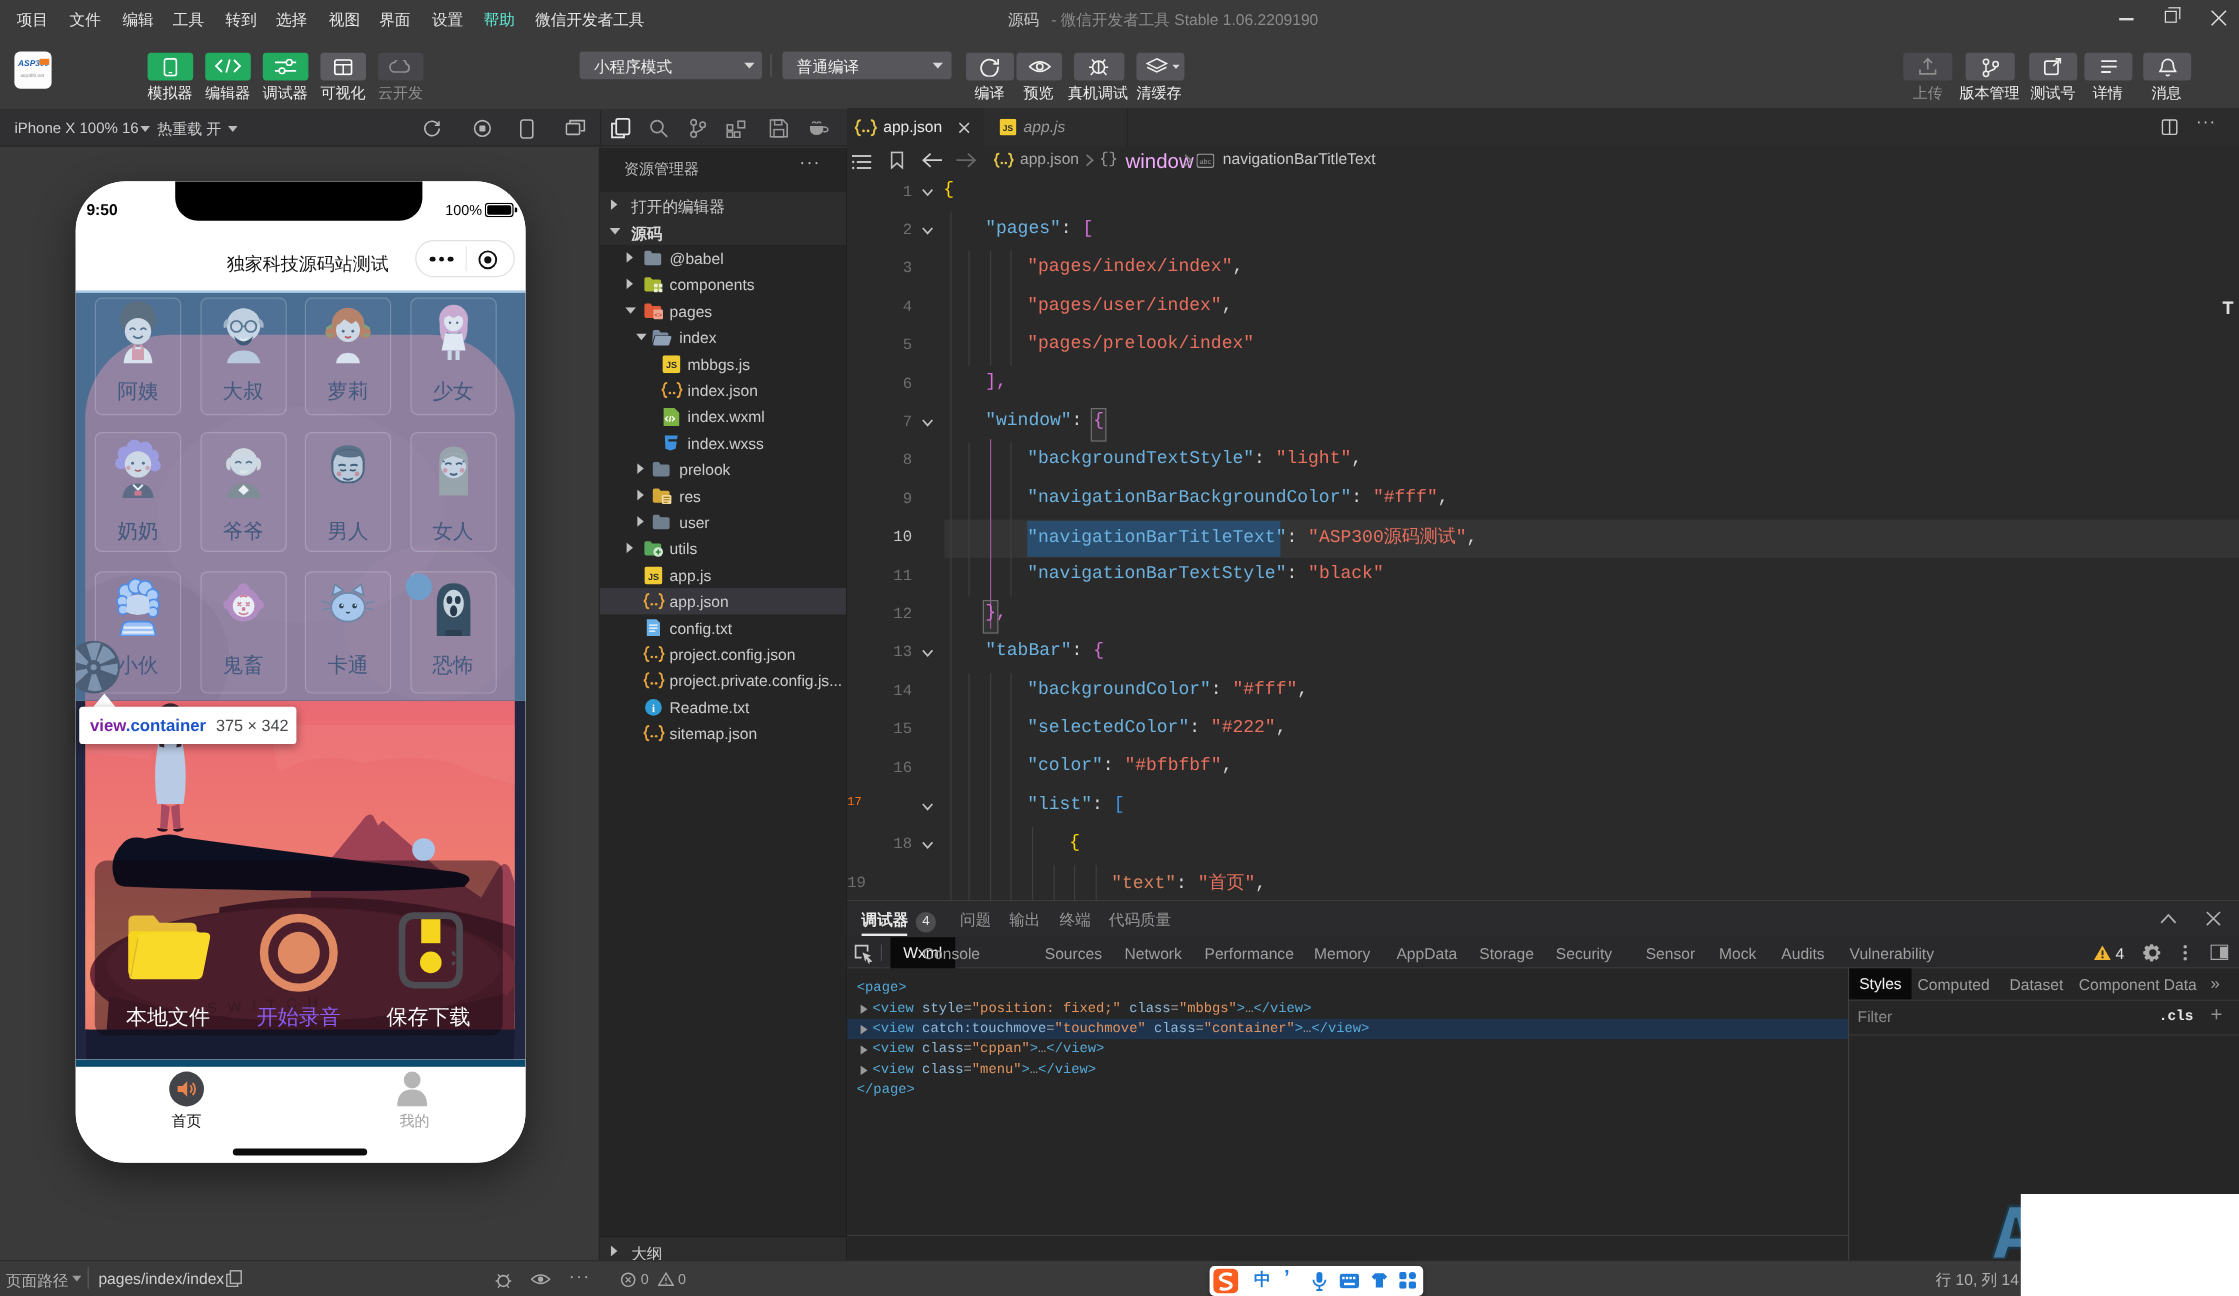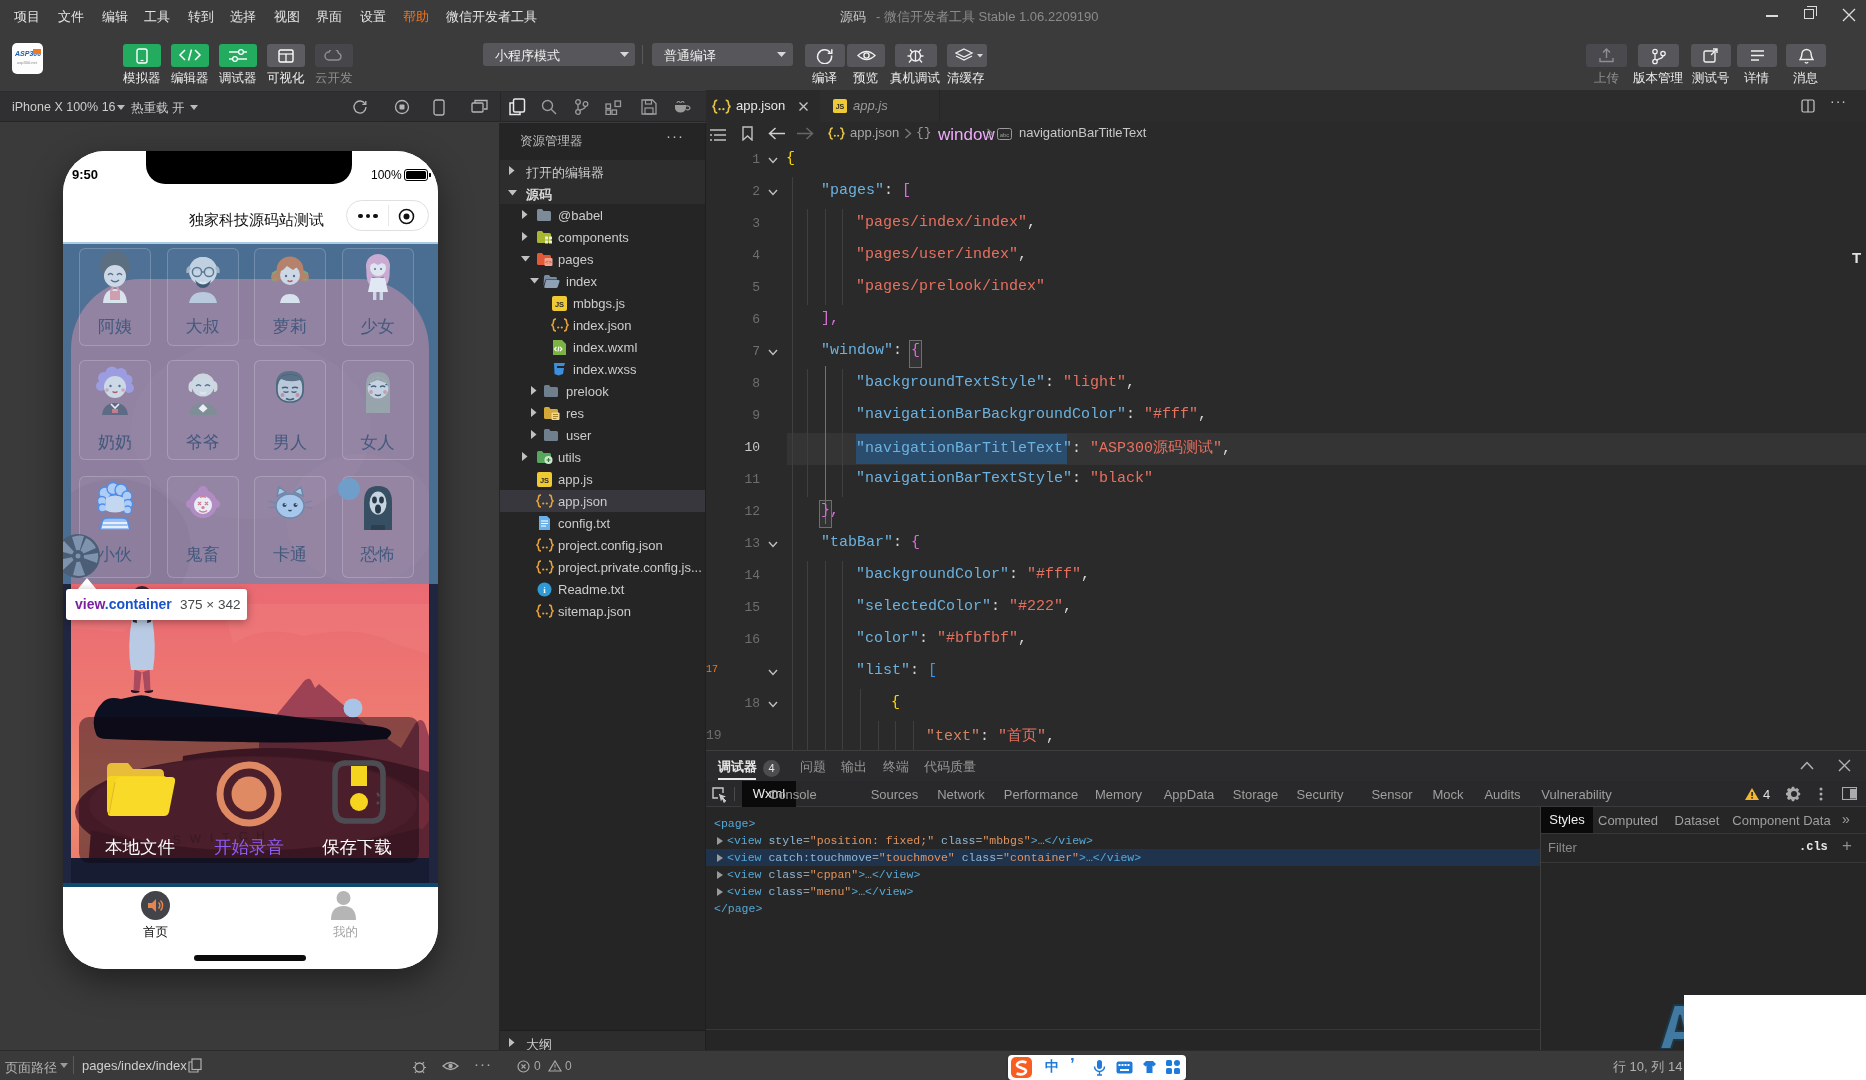--- a/index.html
+++ b/index.html
@@ -13,21 +13,21 @@
 <div class="abs" style="left:0;top:0;width:1866px;height:33px;background:#3b3b3b">
 <span class="abs" style="left:14px;top:8px;font-size:13px;color:#e4e4e4">项目</span>
 <span class="abs" style="left:58px;top:8px;font-size:13px;color:#e4e4e4">文件</span>
 <span class="abs" style="left:102px;top:8px;font-size:13px;color:#e4e4e4">编辑</span>
 <span class="abs" style="left:144px;top:8px;font-size:13px;color:#e4e4e4">工具</span>
 <span class="abs" style="left:188px;top:8px;font-size:13px;color:#e4e4e4">转到</span>
 <span class="abs" style="left:230px;top:8px;font-size:13px;color:#e4e4e4">选择</span>
 <span class="abs" style="left:274px;top:8px;font-size:13px;color:#e4e4e4">视图</span>
 <span class="abs" style="left:316px;top:8px;font-size:13px;color:#e4e4e4">界面</span>
 <span class="abs" style="left:360px;top:8px;font-size:13px;color:#e4e4e4">设置</span>
-<span class="abs" style="left:403px;top:8px;font-size:13px;color:#f97316">帮助</span>
+<span class="abs" style="left:403px;top:8px;font-size:13px;color:#5eead4">帮助</span>
 <span class="abs" style="left:446px;top:8px;font-size:13px;color:#e4e4e4">微信开发者工具</span>
 <span class="abs" style="left:840px;top:8px;font-size:13px;color:#c9c9c9">源码</span>
 <span class="abs" style="left:876px;top:8px;font-size:13px;color:#8b8b8b">- 微信开发者工具 Stable 1.06.2209190</span>
 <div class="abs" style="left:1766px;top:15px;width:12px;height:1.5px;background:#dcdcdc"></div>
 <div class="abs" style="left:1804px;top:9px;width:10px;height:10px;border:1.2px solid #dcdcdc"></div>
 <div class="abs" style="left:1807px;top:6px;width:10px;height:10px;border:1.2px solid #dcdcdc;border-left:none;border-bottom:none"></div>
 <svg class="abs" style="left:1841px;top:7px" width="16" height="16">
         <path d="M2 2 L14 14 M14 2 L2 14" stroke="#dcdcdc" stroke-width="1.3"></path>
       </svg>
 </div>
@@ -456,21 +456,21 @@
 <path d="M19 4 L45 4 M56 15 L56 49 M45 62 L19 62 M8 49 L8 15" stroke="#4c4c52" stroke-width="5.5" fill="none" stroke-linecap="round"></path>
 <path d="M19 4 Q8 4 8 15 M45 4 Q56 4 56 15 M56 49 Q56 62 45 62 M8 49 Q8 62 19 62" stroke="#4c4c52" stroke-width="5.5" fill="none"></path>
 <rect x="24" y="7" width="16" height="20" fill="#f6d51f"></rect>
 <circle cx="32" cy="43" r="9" fill="#f6d51f"></circle>
 <path d="M50 34 a8 8 0 0 1 0 11" stroke="#4c4c52" stroke-width="2.5" fill="none" stroke-dasharray="4 5"></path>
           </svg>
 <span class="abs" style="left:42px;top:251px;font-size:17.5px;color:#fbfbfb">本地文件</span>
 <span class="abs" style="left:151px;top:251px;font-size:17.5px;color:#8b5cf6">开始录音</span>
 <span class="abs" style="left:259px;top:251px;font-size:17.5px;color:#fbfbfb">保存下载</span>
 </div>
-<div class="abs" style="left:0;top:732px;width:375px;height:86px;background:#fff;border-top:4px solid #0c4a6e">
+<div class="abs" style="left:0;top:732px;width:375px;height:86px;background:#fff;border-top:6px solid #0c4a6e">
 <div class="abs" style="left:78px;top:4px;width:29px;height:29px;border-radius:50%;background:#43434a"></div>
 <svg class="abs" style="left:84px;top:10px" width="18" height="17" viewBox="0 0 18 17">
 <path d="M1 6 l4 0 4-4 0 13 -4-4 -4 0z" fill="#e8834e"></path>
 <path d="M11.5 5.5 a4 4 0 0 1 0 6 M13.5 3.5 a7 7 0 0 1 0 10" stroke="#e8834e" stroke-width="1.5" fill="none"></path>
           </svg>
 <span class="abs" style="left:80px;top:37px;font-size:12.5px;color:#111">首页</span>
 <svg class="abs" style="left:267px;top:3px" width="27" height="30" viewBox="0 0 27 30">
 <circle cx="13.5" cy="8" r="7" fill="#b5b5b5"></circle>
             <path d="M1 30 q0-14 12.5-14 q12.5 0 12.5 14z" fill="#b5b5b5"></path>
           </svg>

